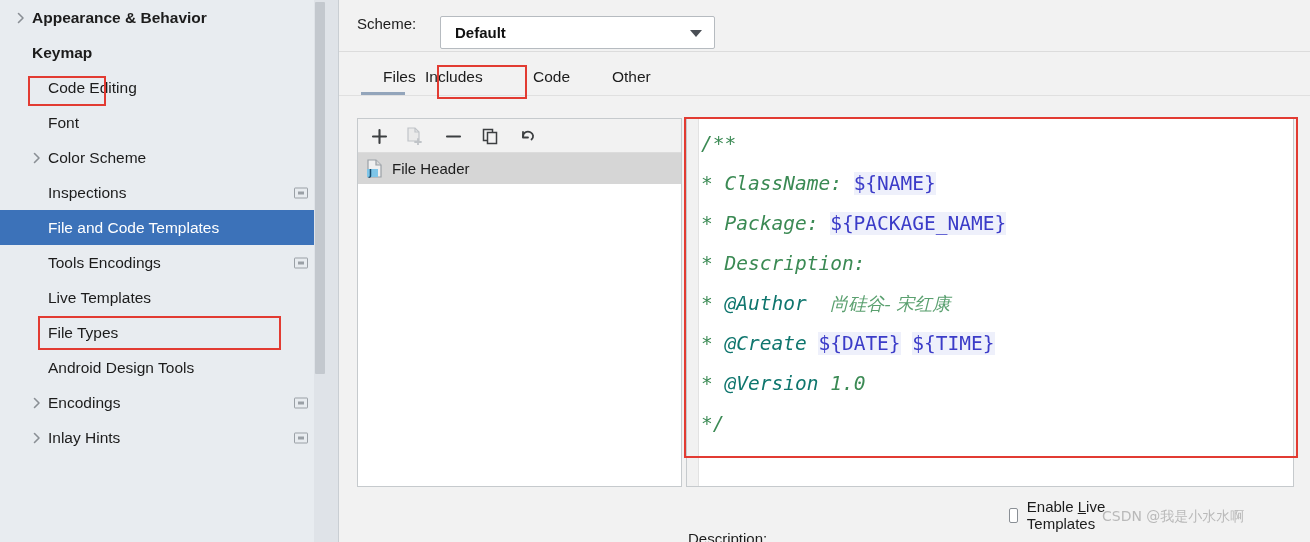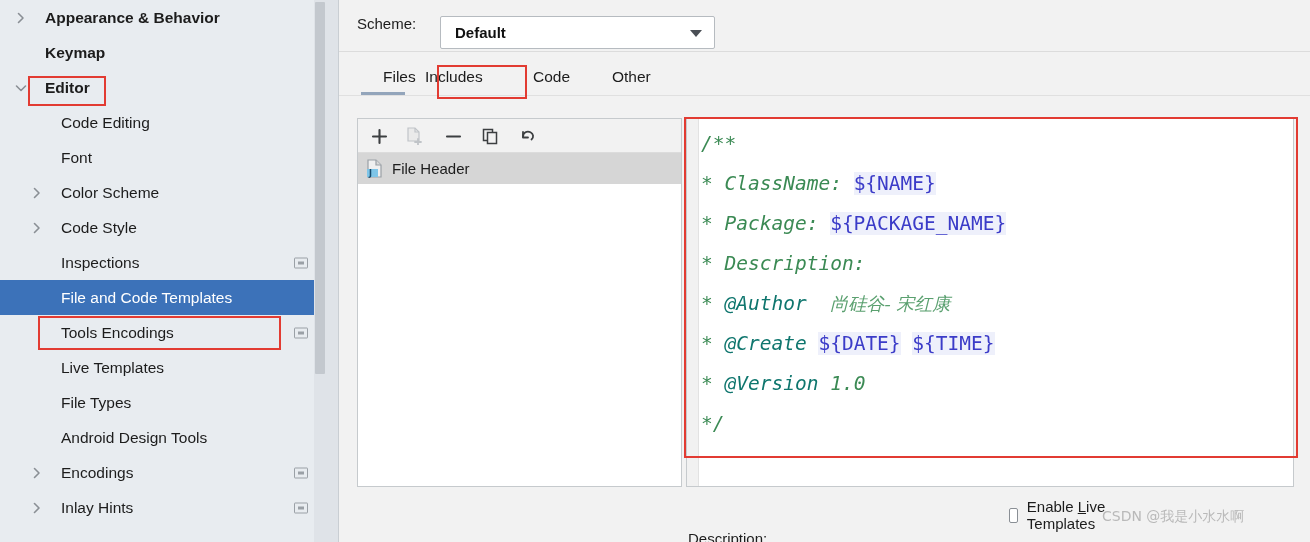--- a/index.html
+++ b/index.html
@@ -38,21 +38,21 @@
     color: #ffffff;
   }
   .tw {
     width: 22px; min-width: 22px;
     display: inline-flex;
     align-items: center; justify-content: center;
     color: #8a8f95;
     font-size: 13px;
   }
   .tw svg { display:block; }
-  .lbl { flex: 0 0 auto; margin-left: 13px; }
+  .lbl { flex: 0 0 auto; }
   .lvl0 { padding-left: 10px; }
   .lvl1 { padding-left: 26px; }
   .bold .lbl { font-weight: bold; }
   .badge-ico {
     position: absolute; right: 18px; top: 50%;
     transform: translateY(-50%);
     width: 14px; height: 11px;
     border: 1px solid #9aa0a6;
     background: #e8ecf0;
     border-radius: 1px;
@@ -274,51 +274,35 @@
             <svg width="10" height="12" viewBox="0 0 10 12">
               <path d="M2.5 1.5 L7 6 L2.5 10.5" fill="none" stroke="currentColor" stroke-width="1.6" stroke-linecap="round" stroke-linejoin="round"></path>
             </svg>
           </span>
           <span class="lbl">Appearance &amp; Behavior</span>
         </div>
         <div class="tree-row lvl0 bold">
           <span class="tw"></span>
           <span class="lbl">Keymap</span>
         </div>
-        <div class="tree-row lvl0 bold">
-          <span class="tw">
-            <svg width="12" height="10" viewBox="0 0 12 10">
-              <path d="M1.5 3 L6 7.5 L10.5 3" fill="none" stroke="currentColor" stroke-width="1.6" stroke-linecap="round" stroke-linejoin="round"></path>
-            </svg>
-          </span>
-          <span class="lbl">Editor</span>
-        </div>
         <div class="tree-row lvl1">
           <span class="tw"></span>
           <span class="lbl">Code Editing</span>
         </div>
         <div class="tree-row lvl1">
           <span class="tw"></span>
           <span class="lbl">Font</span>
         </div>
         <div class="tree-row lvl1">
           <span class="tw">
             <svg width="10" height="12" viewBox="0 0 10 12">
               <path d="M2.5 1.5 L7 6 L2.5 10.5" fill="none" stroke="currentColor" stroke-width="1.6" stroke-linecap="round" stroke-linejoin="round"></path>
             </svg>
           </span>
           <span class="lbl">Color Scheme</span>
-        </div>
-        <div class="tree-row lvl1">
-          <span class="tw">
-            <svg width="10" height="12" viewBox="0 0 10 12">
-              <path d="M2.5 1.5 L7 6 L2.5 10.5" fill="none" stroke="currentColor" stroke-width="1.6" stroke-linecap="round" stroke-linejoin="round"></path>
-            </svg>
-          </span>
-          <span class="lbl">Code Style</span>
         </div>
         <div class="tree-row lvl1">
           <span class="tw"></span>
           <span class="lbl">Inspections</span>
           <span class="badge-ico"></span>
         </div>
         <div class="tree-row lvl1 sel">
           <span class="tw"></span>
           <span class="lbl">File and Code Templates</span>
         </div>

